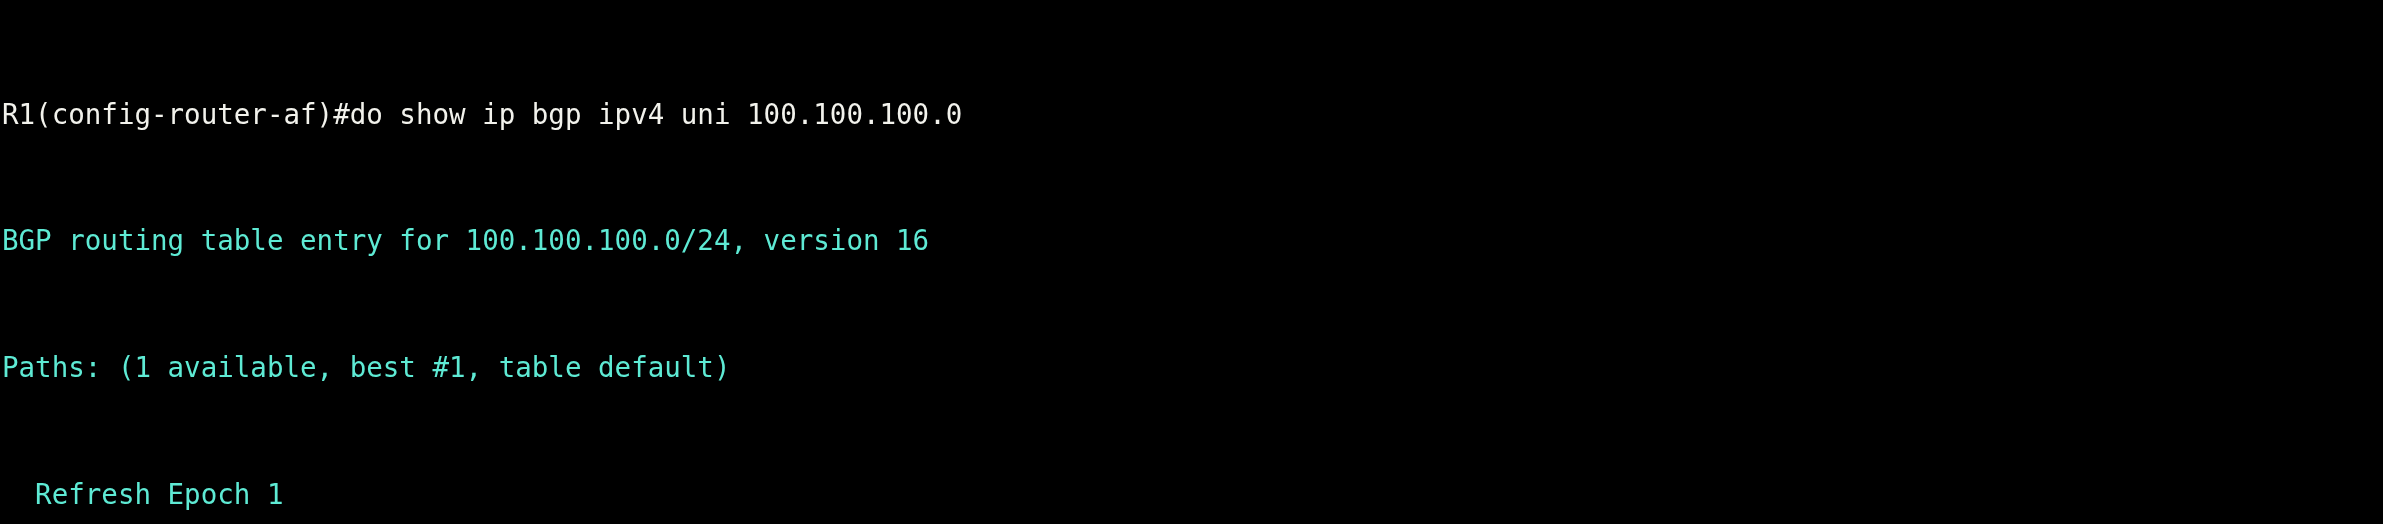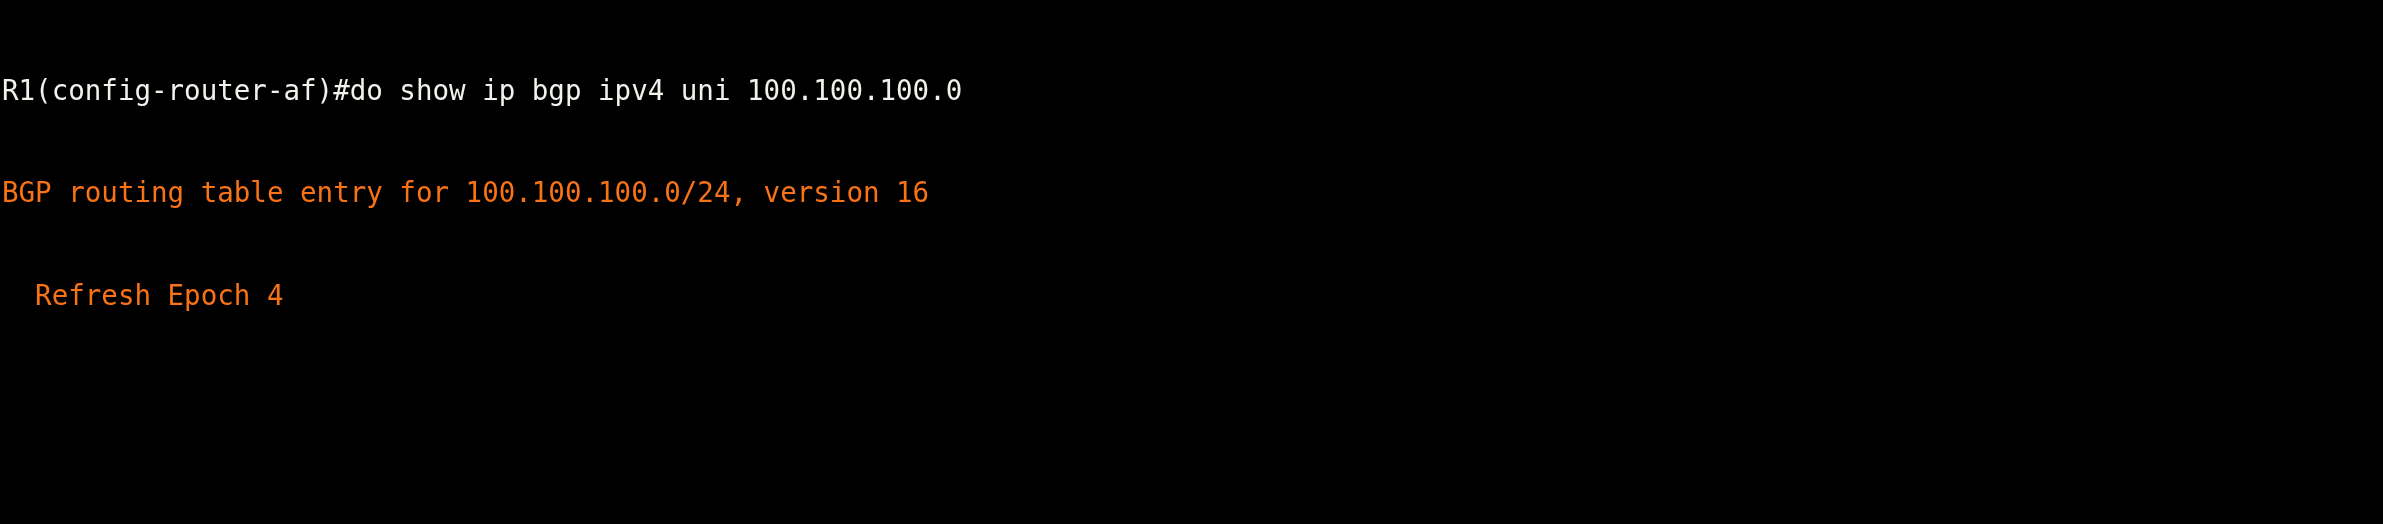--- a/index.html
+++ b/index.html
@@ -25,33 +25,35 @@
     padding: 4px 0 0 2px;
     box-sizing: border-box;
     white-space: pre;
     -webkit-font-smoothing: antialiased;
   }
   .term-line {
     white-space: pre;
     height: 34.3px;
     display: block;
     font-variant-ligatures: none;
+    margin-top: 24px;
   }
   .term-line.cmd {
     color: #f2f2ec;
   }
   .term-line.out {
-    color: #f97316;
+    color: #5eead4;
   }
 </style>
 </head>
 <body>
 
 <div id="terminal">
   <span class="term-line cmd">R1(config-router-af)#do show ip bgp ipv4 uni 100.100.100.0</span>
   <span class="term-line out">BGP routing table entry for 100.100.100.0/24, version 16</span>
-  <span class="term-line out">  Refresh Epoch 4</span>
+  <span class="term-line out">Paths: (1 available, best #1, table default)</span>
+  <span class="term-line out">  Refresh Epoch 1</span>
   
   
   
   
   
 </div>
 
 </body></html>

